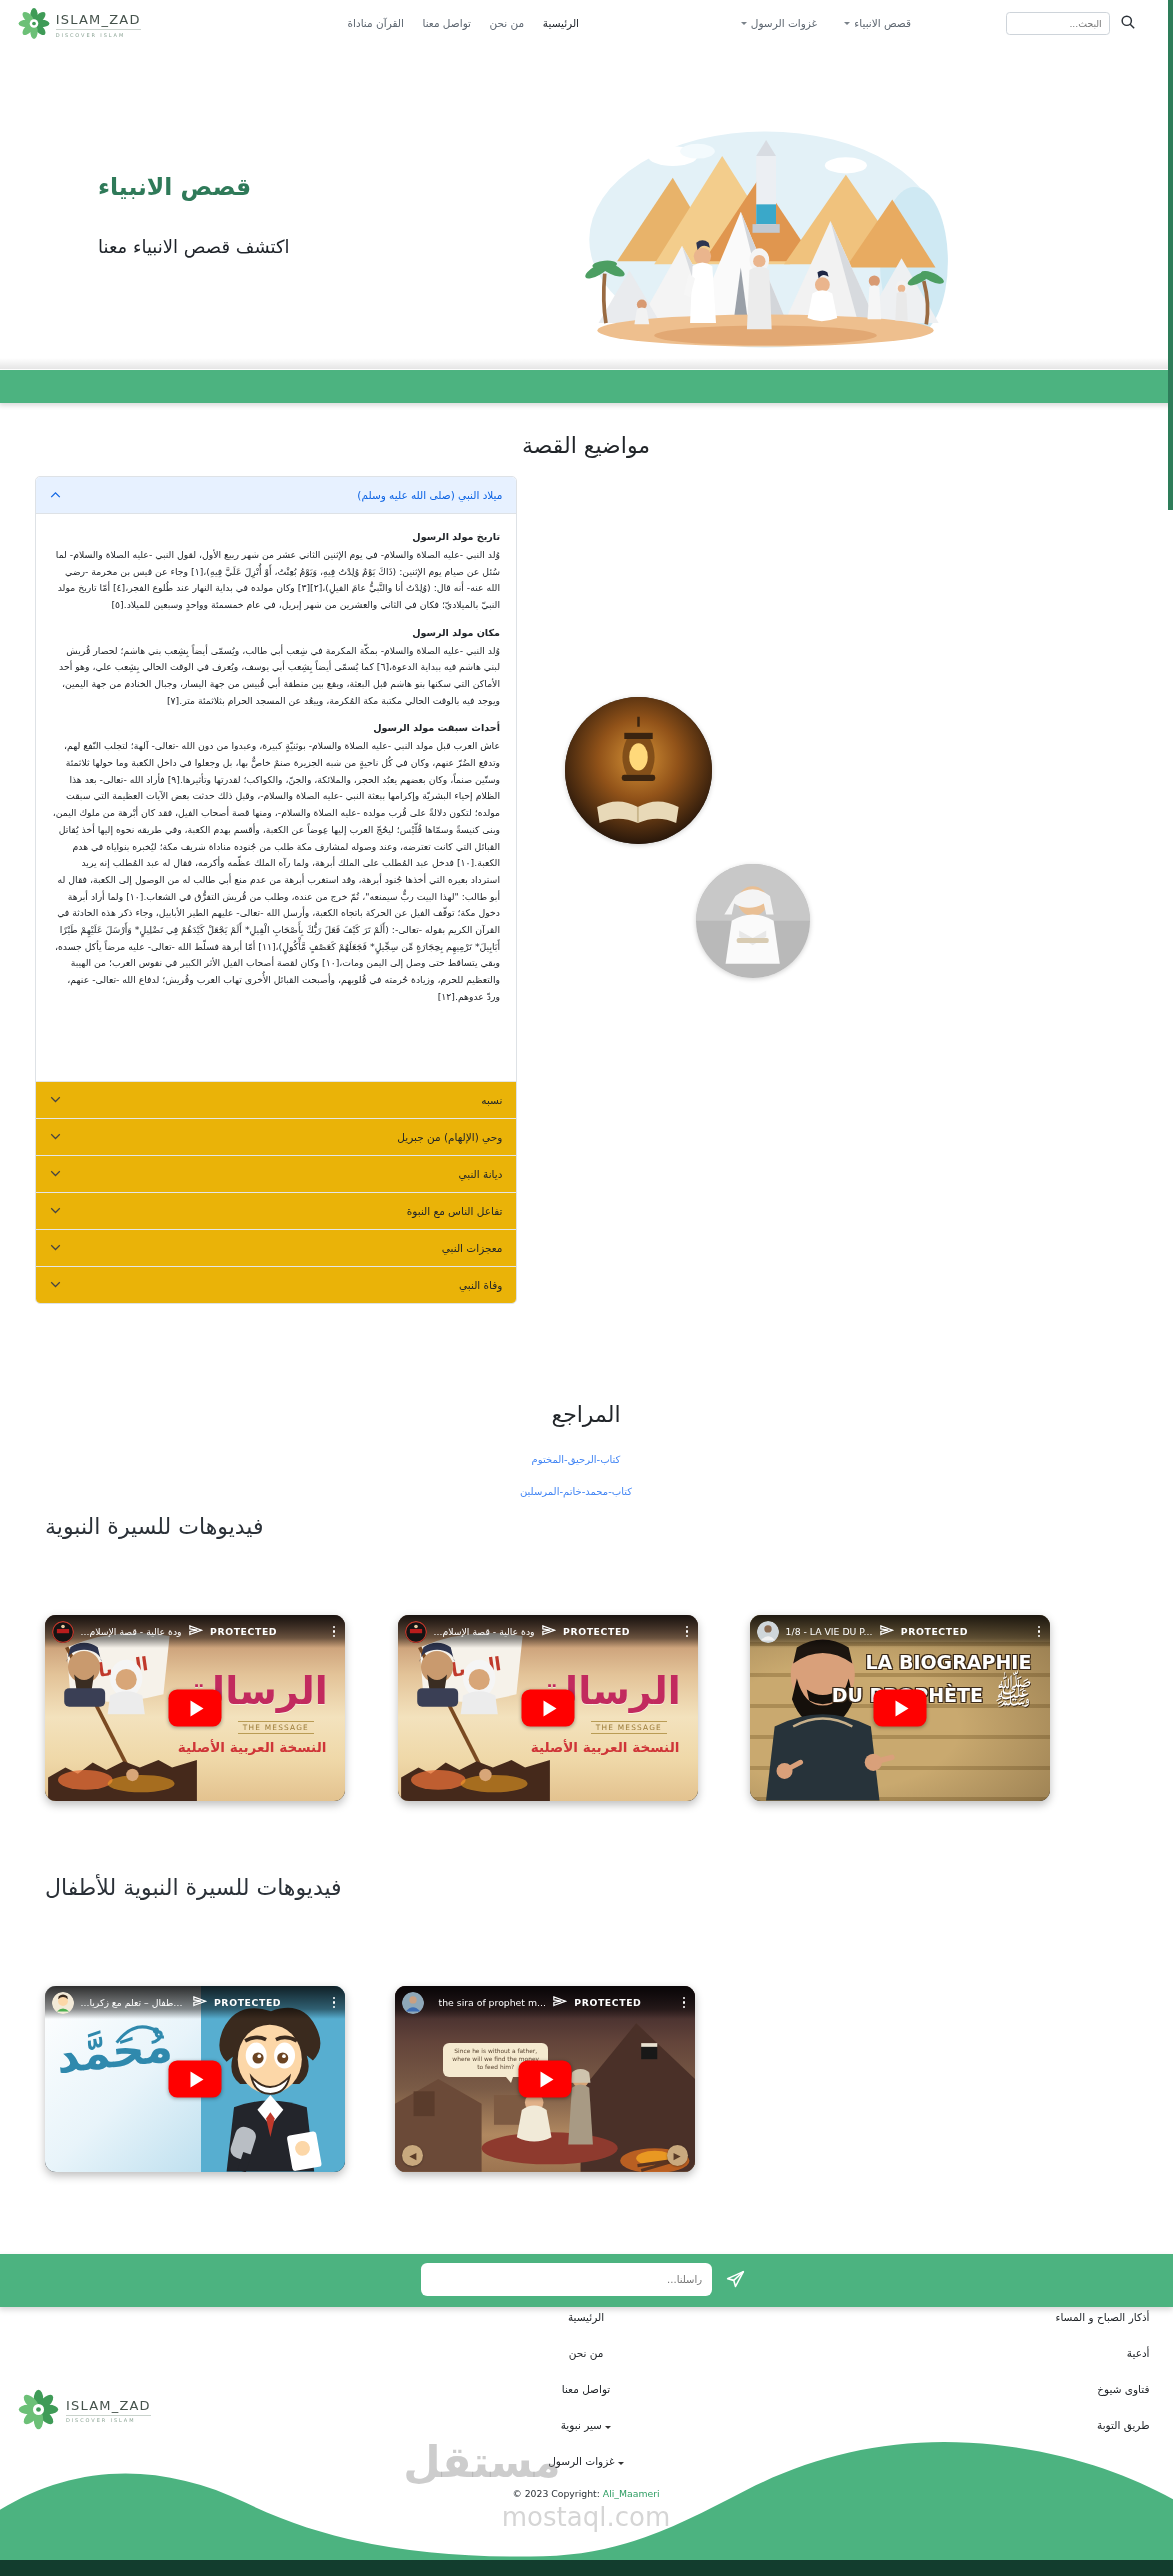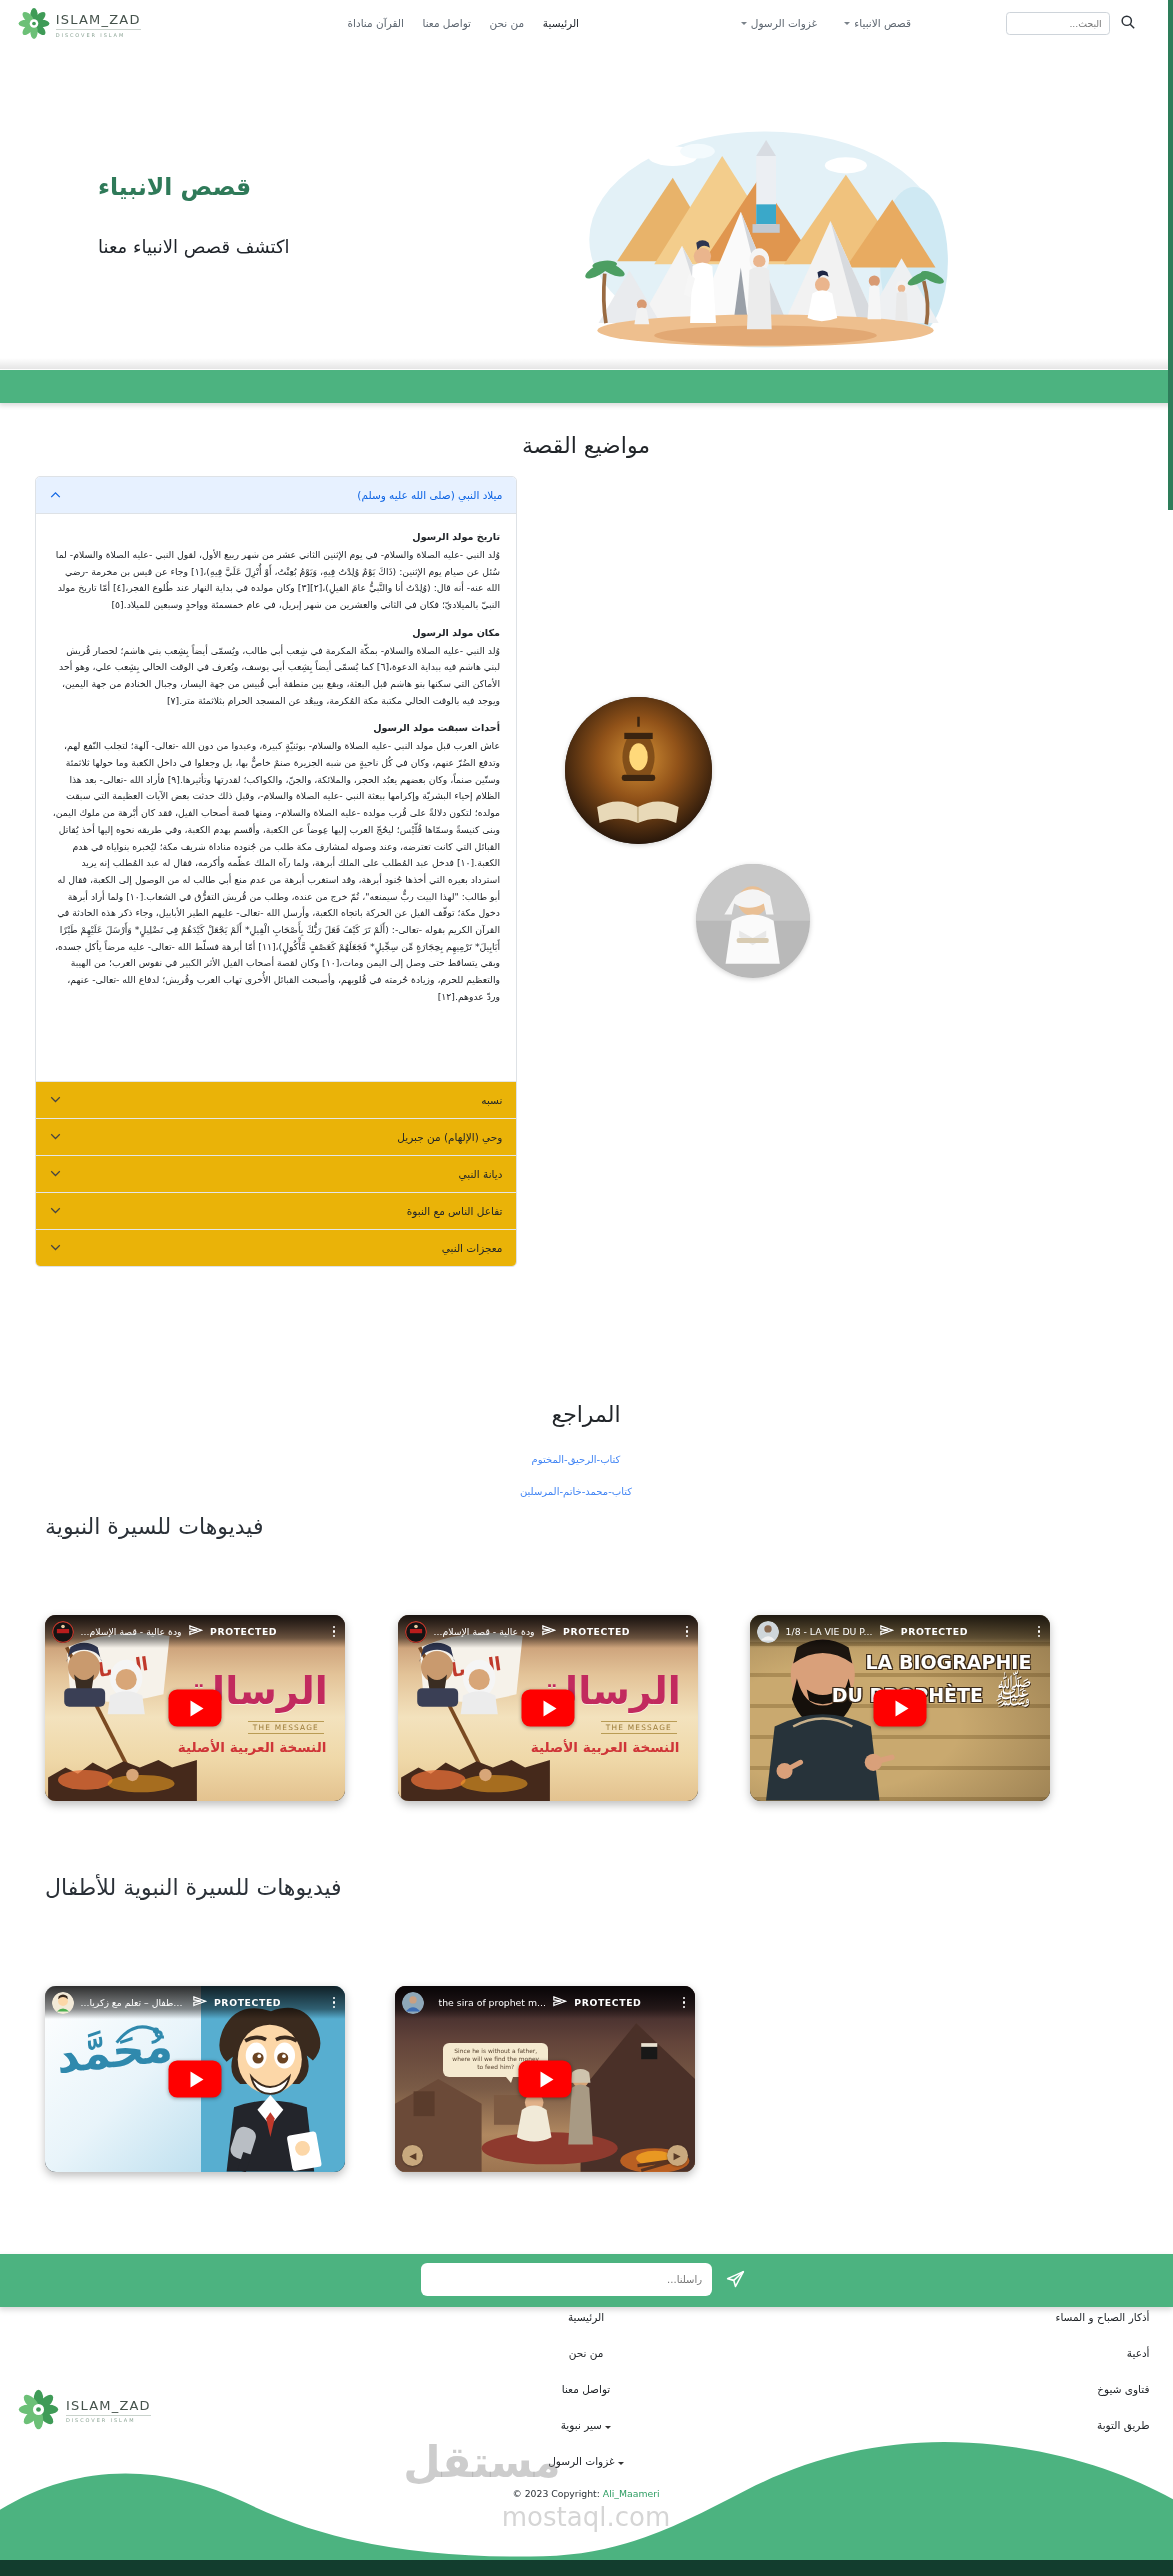--- a/index.html
+++ b/index.html
@@ -49,21 +49,21 @@
   .vtitle{color:#fff;font-size:9.3px;white-space:nowrap;overflow:hidden;text-overflow:ellipsis;max-width:105px;direction:ltr;}
   .vprot{color:#fff;font-size:9.3px;font-weight:bold;letter-spacing:0.6px;}
   .vdots{margin-left:auto;display:flex;flex-direction:column;gap:1.9px;cursor:pointer;padding:2.5px;}
   .vdots i{width:2.5px;height:2.5px;border-radius:50%;background:#fff;display:block;}
   .playbtn{position:absolute;left:50%;top:50%;transform:translate(-50%,-50%);width:53px;height:37px;border-radius:8.7px;background:#ff0000;display:flex;align-items:center;justify-content:center;cursor:pointer;z-index:5;box-shadow:0 1.2px 3.7px rgba(0,0,0,.3);}
   .playbtn i{width:0;height:0;border-top:8px solid transparent;border-bottom:8px solid transparent;border-left:13.6px solid #fff;margin-left:3.7px;display:block;}
   .poster{position:absolute;inset:0;}
   
   .poster-risala{background:linear-gradient(180deg,#8a6553 0%,#c99d76 14%,#e3c398 32%,#f3e2bd 55%,#efd8a8 78%,#e3c28f 100%);}
   .risala-title{position:absolute;right:17.3px;top:54px;font-size:38px;font-weight:bold;color:#c22a5e;text-shadow:0 1.2px 0 rgba(255,255,255,.55);direction:rtl;}
-  .risala-sub{position:absolute;right:21px;top:106px;font-size:7.4px;letter-spacing:1.2px;color:#9b7b3a;border-top:0.6px solid #b99c55;border-bottom:0.6px solid #b99c55;padding:1.2px 5px;}
+  .risala-sub{position:absolute;right:31px;top:106px;font-size:7.4px;letter-spacing:1.2px;color:#9b7b3a;border-top:0.6px solid #b99c55;border-bottom:0.6px solid #b99c55;padding:1.2px 5px;}
   .risala-note{position:absolute;right:18.6px;top:124px;font-size:13.6px;font-weight:bold;color:#cf3538;direction:rtl;}
   
   .poster-bio{background:repeating-linear-gradient(180deg,#c9a96f 0px,#c9a96f 27px,#ab8c55 27px,#ab8c55 31px);}
   .poster-bio::after{content:"";position:absolute;inset:0;background:radial-gradient(ellipse at 30% 60%,rgba(0,0,0,0) 40%,rgba(40,25,10,.35) 100%);}
   .bio-line1{position:absolute;right:18.6px;top:36px;font-size:19px;font-weight:900;color:#fff;text-shadow:1.2px 1.2px 0 #3b2a1a,-1.2px 1.2px 0 #3b2a1a,1.2px -1.2px 0 #3b2a1a,-1.2px -1.2px 0 #3b2a1a;z-index:2;}
   .bio-line2{position:absolute;right:67px;top:69px;font-size:19px;font-weight:900;color:#fff;text-shadow:1.2px 1.2px 0 #3b2a1a,-1.2px 1.2px 0 #3b2a1a,1.2px -1.2px 0 #3b2a1a,-1.2px -1.2px 0 #3b2a1a;z-index:2;}
   .bio-callig{position:absolute;right:17.3px;top:59px;font-size:32px;color:#fff;text-shadow:0.6px 0.6px 0 #3b2a1a;z-index:2;}
   
   .poster-kid1-left{position:absolute;left:0;top:0;width:52%;height:100%;background:linear-gradient(135deg,#ffffff 0%,#e8f4fa 55%,#bfe0ef 100%);}
   .kid1-callig{position:absolute;left:11px;top:43px;font-size:45px;font-weight:bold;color:#2f89ad;transform:rotate(-6deg);direction:rtl;line-height:1;}
@@ -271,20 +271,26 @@
       <svg width="11" height="7.4" viewBox="0 0 18 12" fill="none" stroke="#444" stroke-width="2">
           <polyline points="2,2 9,9 16,2"></polyline>
         </svg>
     </div>
     <div class="acc-row">
       <span>معجزات النبي</span>
       <svg width="11" height="7.4" viewBox="0 0 18 12" fill="none" stroke="#444" stroke-width="2">
           <polyline points="2,2 9,9 16,2"></polyline>
         </svg>
     </div>
+    <div class="acc-row">
+      <span>وفاة النبي</span>
+      <svg width="11" height="7.4" viewBox="0 0 18 12" fill="none" stroke="#444" stroke-width="2">
+          <polyline points="2,2 9,9 16,2"></polyline>
+        </svg>
+    </div>
   </div>
 
   <div class="circle-img" style="left:566px;top:697px;width:147px;height:147px;">
     <svg width="147" height="147" viewBox="0 0 238 238">
       <rect width="238" height="238" fill="#1d1208"></rect>
       <radialGradient id="glow1" cx="50%" cy="42%" r="60%">
           <stop offset="0%" stop-color="#f5a93f"></stop>
           <stop offset="45%" stop-color="#a65e1c"></stop>
           <stop offset="100%" stop-color="#23140a"></stop>
         </radialGradient>

